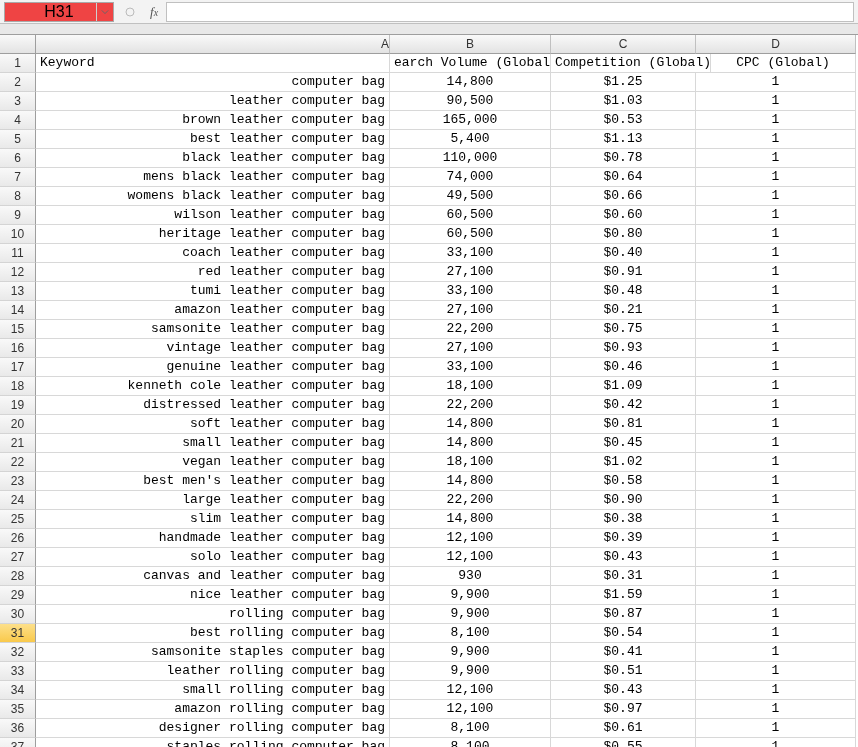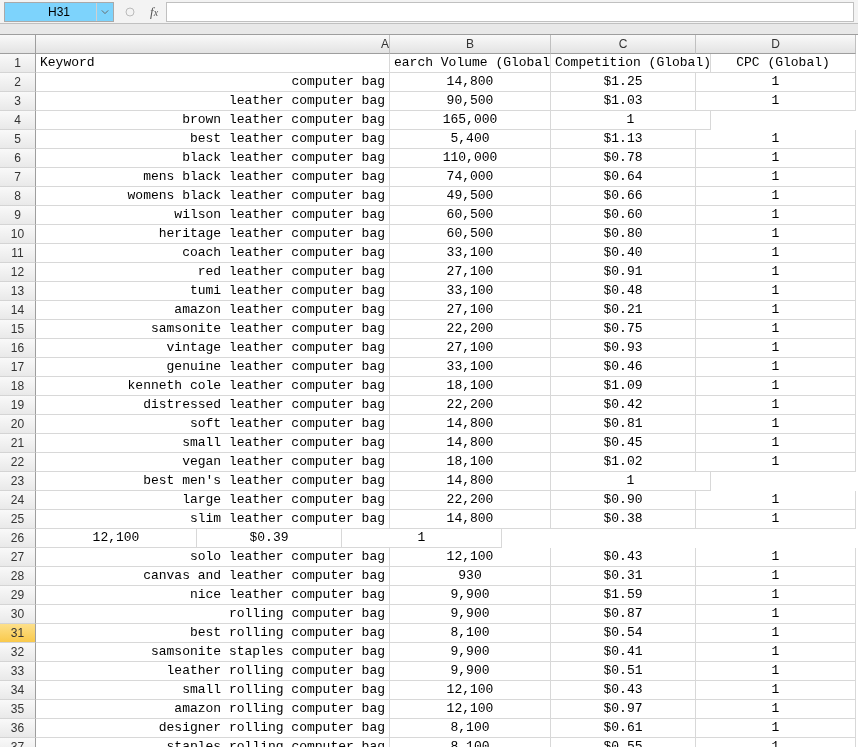--- a/index.html
+++ b/index.html
@@ -1,20 +1,20 @@
 <!DOCTYPE html>
 <html><head>
 <meta charset="utf-8">
 <style>
 html,body{margin:0;padding:0;font-family:"Segoe UI",Tahoma,Arial,sans-serif;font-size:12px;background:#fff;color:#000;overflow:hidden}
 body{width:858px;height:747px;position:relative;background:#fff}
 
 
 .formula-bar{display:flex;align-items:center;height:24px;background:#f3f3f3;border-bottom:1px solid #c0c0c0;box-sizing:border-box}
-.name-box{width:110px;height:20px;border:1px solid #a9a9a9;background:#7dd3fc;margin:1px 0 1px 4px;font-family:Tahoma,Arial,sans-serif;font-size:12px;padding:0 6px;box-sizing:border-box;line-height:18px;text-align:center;position:relative}
+.name-box{width:110px;height:20px;border:1px solid #a9a9a9;background:#ef4444;margin:1px 0 1px 4px;font-family:Tahoma,Arial,sans-serif;font-size:16px;padding:0 6px;box-sizing:border-box;line-height:18px;text-align:center;position:relative}
 .name-box-dd{position:absolute;right:0;top:0;width:16px;height:18px;border-left:1px solid #d0d0d0;display:flex;align-items:center;justify-content:center}
 .name-box-dd svg{width:8px;height:8px}
 .fx-btns{display:flex;align-items:center;margin-left:6px}
 .fx-label{font-style:italic;font-family:"Times New Roman",serif;font-size:13px;color:#555;margin-left:10px;margin-right:6px}
 .fx-cancel{width:20px;height:20px;display:flex;align-items:center;justify-content:center;color:#999}
 .formula-input{flex:1;height:20px;border:1px solid #c0c0c0;background:#fff;margin:1px 4px 1px 2px;padding:0 4px;box-sizing:border-box}
 .formula-bar-bottom{height:10px;background:#e8e8e8;border-bottom:1px solid #9e9e9e}
 
 
 .sheet{position:relative}
@@ -134,20 +134,21 @@
       </div>
       <div class="row">
         <div class="cell c-a">leather computer bag</div>
         <div class="cell c-b">90,500</div>
         <div class="cell c-c">$1.03</div>
         <div class="cell c-d">1</div>
       </div>
       <div class="row">
         <div class="cell c-a">brown leather computer bag</div>
         <div class="cell c-b">165,000</div>
+        <div class="cell c-c">$0.53</div>
         <div class="cell c-d">1</div>
       </div>
       <div class="row">
         <div class="cell c-a">best leather computer bag</div>
         <div class="cell c-b">5,400</div>
         <div class="cell c-c">$1.13</div>
         <div class="cell c-d">1</div>
       </div>
       <div class="row">
         <div class="cell c-a">black leather computer bag</div>
@@ -247,35 +248,37 @@
       </div>
       <div class="row">
         <div class="cell c-a">vegan leather computer bag</div>
         <div class="cell c-b">18,100</div>
         <div class="cell c-c">$1.02</div>
         <div class="cell c-d">1</div>
       </div>
       <div class="row">
         <div class="cell c-a">best men's leather computer bag</div>
         <div class="cell c-b">14,800</div>
+        <div class="cell c-c">$0.58</div>
         <div class="cell c-d">1</div>
       </div>
       <div class="row">
         <div class="cell c-a">large leather computer bag</div>
         <div class="cell c-b">22,200</div>
         <div class="cell c-c">$0.90</div>
         <div class="cell c-d">1</div>
       </div>
       <div class="row">
         <div class="cell c-a">slim leather computer bag</div>
         <div class="cell c-b">14,800</div>
         <div class="cell c-c">$0.38</div>
         <div class="cell c-d">1</div>
       </div>
       <div class="row">
+        <div class="cell c-a">handmade leather computer bag</div>
         <div class="cell c-b">12,100</div>
         <div class="cell c-c">$0.39</div>
         <div class="cell c-d">1</div>
       </div>
       <div class="row">
         <div class="cell c-a">solo leather computer bag</div>
         <div class="cell c-b">12,100</div>
         <div class="cell c-c">$0.43</div>
         <div class="cell c-d">1</div>
       </div>

